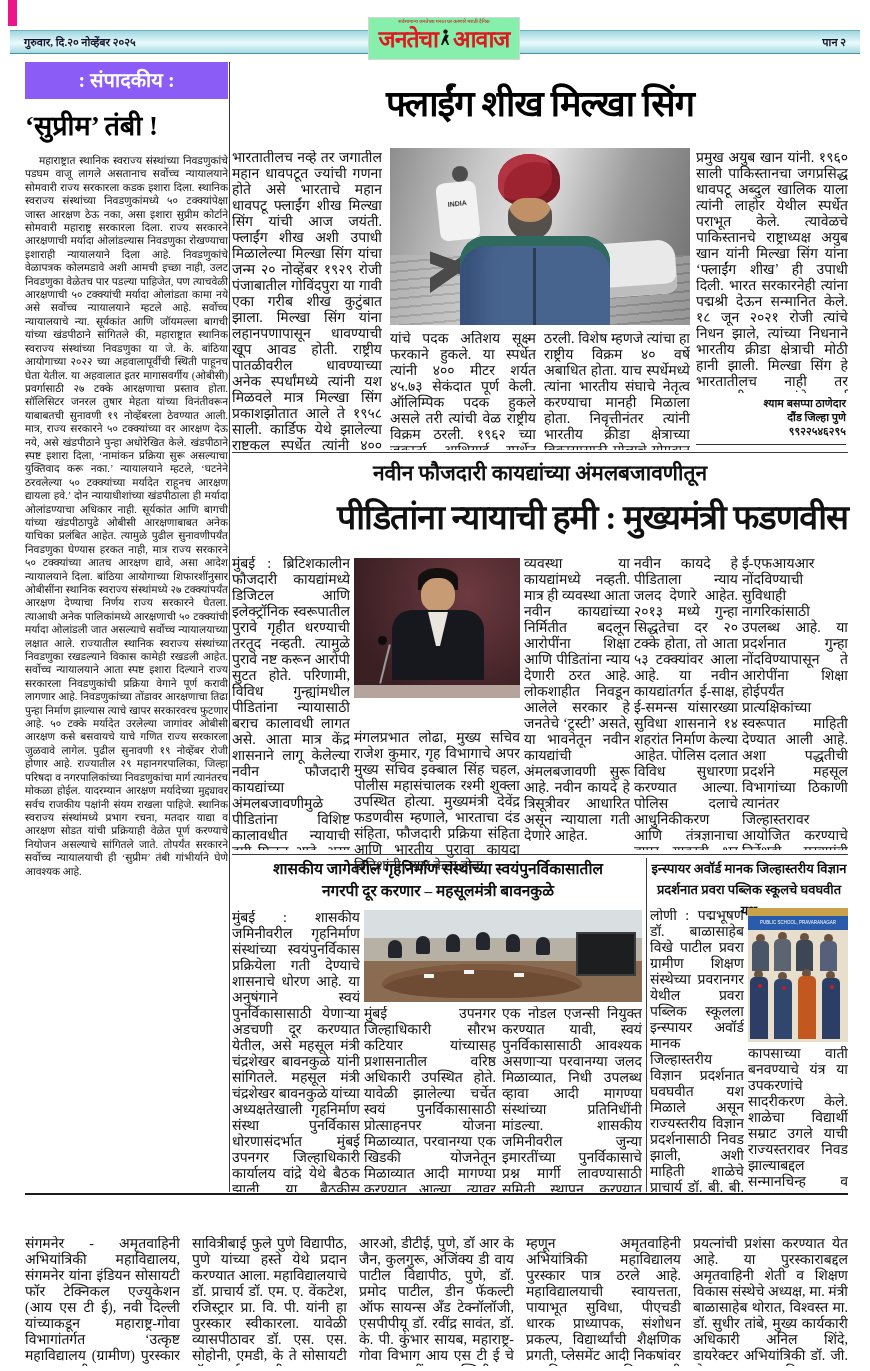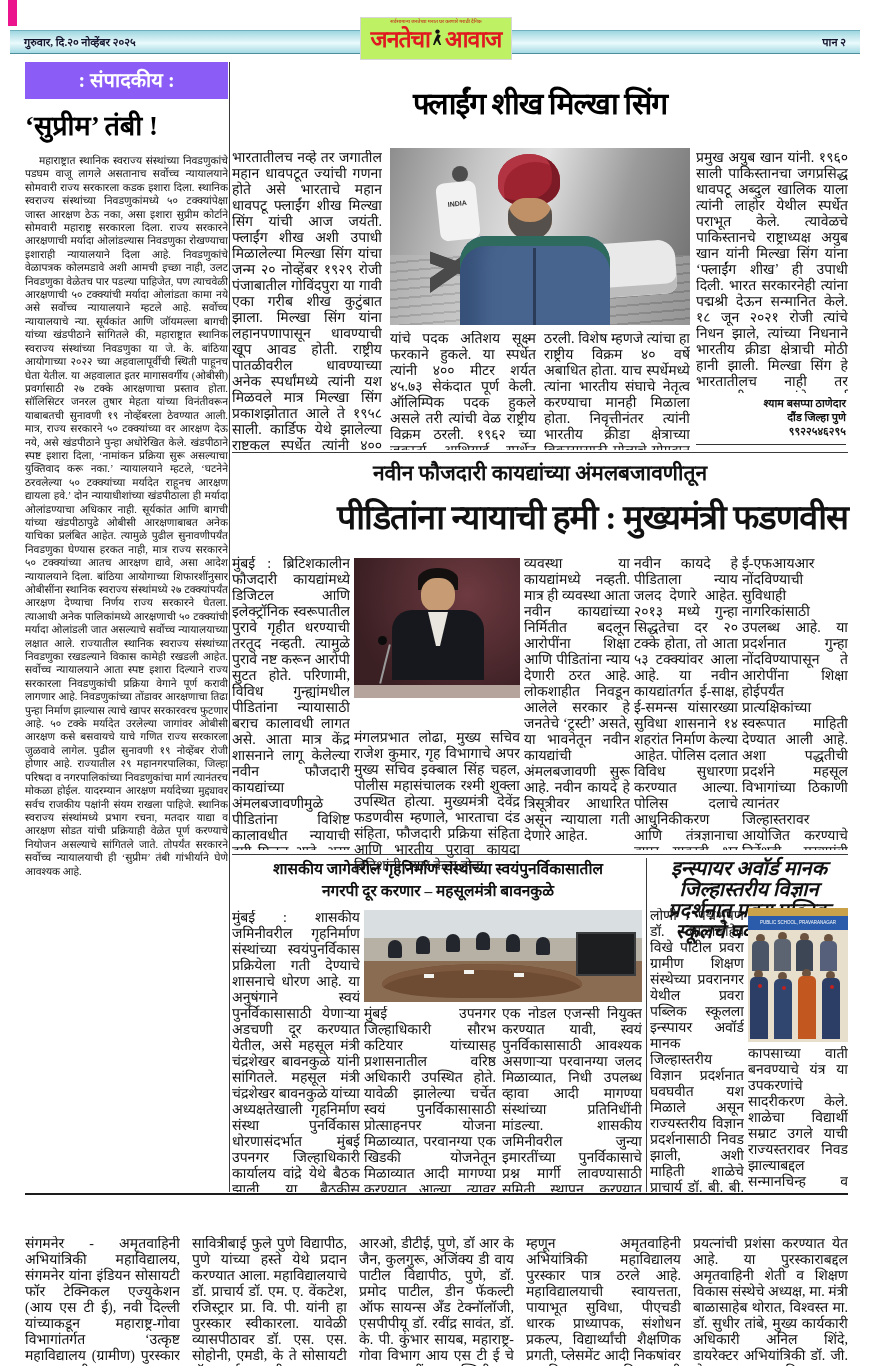--- a/index.html
+++ b/index.html
@@ -5,40 +5,40 @@
   html,body{margin:0;padding:0;background:#ffffff;}
   .page{position:relative;width:870px;height:1371px;background:#fff;overflow:hidden;
         font-family:"Liberation Serif","DejaVu Serif",serif;color:#111;}
   .corner-mark{position:absolute;left:8px;top:0;width:9px;height:26px;background:#ec148c;}
   
   .mast-bar{position:absolute;left:10px;top:30px;width:850px;height:22px;
             background:linear-gradient(#9fd6e0,#eafafc 55%,#a5dae3);
             border-top:1px solid #6fb0bc;border-bottom:1px solid #4d8f9c;}
   .mast-date{position:absolute;left:14px;top:0;height:22px;line-height:22px;font-size:11px;font-weight:bold;color:#14142e;}
   .mast-page{position:absolute;right:14px;top:0;height:21px;line-height:22px;font-size:11px;font-weight:bold;color:#14142e;}
-  .logo-box{position:absolute;left:360px;top:17px;width:150px;height:41px;background:#bef264;
+  .logo-box{position:absolute;left:368px;top:17px;width:150px;height:41px;background:#86efac;
             border:1px solid #d6d6d6;text-align:center;}
   .logo-tagline{font-size:5px;color:#c11212;line-height:8px;white-space:nowrap;overflow:hidden;}
   .logo-row{display:flex;align-items:center;justify-content:center;gap:2px;}
   .logo-word{font-size:23px;font-weight:bold;color:#e01920;line-height:28px;letter-spacing:-1px;}
   
   .vrule{position:absolute;width:1px;background:#3a3a3a;}
   .hrule{position:absolute;height:1px;background:#3a3a3a;}
   .hrule2{position:absolute;height:2px;background:#1d1d1d;}
   
   .edit-box{position:absolute;left:25px;top:62px;width:203px;height:37px;background:#8b5cf6;
             color:#fff;font-size:20px;font-weight:bold;text-align:center;line-height:37px;}
   .edit-head{position:absolute;left:25px;top:104px;width:203px;height:44px;font-size:27px;
              font-weight:bold;text-align:left;line-height:44px;color:#000;}
   .edit-body{position:absolute;left:25px;top:154px;width:203px;height:1034px;overflow:hidden;
              font-size:10.5px;line-height:13.4px;text-align:justify;text-indent:14px;}
   
   .col{position:absolute;overflow:hidden;font-size:14px;line-height:16px;text-align:justify;}
   
-  .a1-head{position:absolute;left:232px;top:64px;width:616px;height:80px;font-size:30px;
+  .a1-head{position:absolute;left:232px;top:64px;width:616px;height:80px;font-size:36px;
            font-weight:bold;text-align:center;line-height:80px;color:#000;letter-spacing:-1px;}
   .byline{position:absolute;left:696px;top:396px;width:150px;text-align:right;font-size:11px;
           font-weight:bold;line-height:14px;padding-bottom:6px;border-bottom:1px solid #333;}
   
   .a2-kicker{position:absolute;left:232px;top:458px;width:616px;height:30px;font-size:21px;
              font-weight:bold;text-align:center;line-height:30px;}
   .a2-head{position:absolute;left:232px;top:489px;width:616px;height:58px;font-size:34px;
            font-weight:bold;text-align:right;line-height:58px;letter-spacing:-1px;}
   
   .sm-head{position:absolute;font-size:15.5px;font-weight:bold;text-align:center;line-height:22px;}
@@ -185,21 +185,21 @@
     <div class="mt-person" style="left:142px;top:24px;"></div>
     <div class="mt-person" style="left:172px;top:27px;"></div>
     <div class="mt-paper" style="left:60px;top:64px;"></div>
     <div class="mt-paper" style="left:100px;top:60px;"></div>
     <div class="mt-paper" style="left:150px;top:63px;"></div>
   </div>
 
   <div class="col" style="left:364px;top:1006px;width:132px;height:186px;">मुंबई उपनगर जिल्हाधिकारी सौरभ कटियार यांच्यासह प्रशासनातील वरिष्ठ अधिकारी उपस्थित होते. यावेळी झालेल्या चर्चेत स्वयं पुनर्विकासासाठी प्रोत्साहनपर योजना मिळाव्यात, परवानग्या एक खिडकी योजनेतून मिळाव्यात आदी मागण्या करण्यात आल्या. त्यावर सकारात्मक निर्णय घेण्याचे आश्वासन महसूलमंत्र्यांनी दिले.</div>
   <div class="col" style="left:502px;top:1006px;width:140px;height:186px;">एक नोडल एजन्सी नियुक्त करण्यात यावी, स्वयं पुनर्विकासासाठी आवश्यक असणाऱ्या परवानग्या जलद मिळाव्यात, निधी उपलब्ध व्हावा आदी मागण्या संस्थांच्या प्रतिनिधींनी मांडल्या. शासकीय जमिनीवरील जुन्या इमारतींच्या पुनर्विकासाचे प्रश्न मार्गी लावण्यासाठी समिती स्थापन करण्यात येणार असल्याचेही बावनकुळे यांनी यावेळी सांगितले.</div>
 
-  <div class="sm-head" style="left:650px;top:858px;width:198px;font-size:20px;line-height:21px;font-style:italic;">
+  <div class="sm-head" style="left:650px;top:858px;width:198px;font-size:13px;line-height:21px;">
     <div>इन्स्पायर अवॉर्ड मानक जिल्हास्तरीय विज्ञान</div>
     <div>प्रदर्शनात प्रवरा पब्लिक स्कूलचे घवघवीत यश</div>
   </div>
   <div class="col" style="left:650px;top:908px;width:94px;height:284px;">लोणी : पद्मभूषण डॉ. बाळासाहेब विखे पाटील प्रवरा ग्रामीण शिक्षण संस्थेच्या प्रवरानगर येथील प्रवरा पब्लिक स्कूलला इन्स्पायर अवॉर्ड मानक जिल्हास्तरीय विज्ञान प्रदर्शनात घवघवीत यश मिळाले असून राज्यस्तरीय विज्ञान प्रदर्शनासाठी निवड झाली, अशी माहिती शाळेचे प्राचार्य डॉ. बी. बी. अंबाडे यांनी दिली. इन्स्पायर अवॉर्ड मानक जिल्हास्तरीय प्रदर्शन नेवासा येथील विभूती संकुलाच्या छत्रपती विद्यालयात आयोजित करण्यात आले होते. या प्रदर्शनात शाळेच्या विद्यार्थ्यांनी विविध वैज्ञानिक उपकरणे सादर केली.</div>
 
   <div class="photo ph-prav" style="left:748px;top:908px;width:100px;height:134px;">
     <div class="pv-banner">PUBLIC SCHOOL, PRAVARANAGAR</div>
     <div class="pv-head" style="left:8px;top:26px;"></div>
     <div class="pv-person" style="left:4px;top:33px;width:17px;height:30px;background:#4a5568;"></div>
     <div class="pv-head" style="left:30px;top:24px;"></div>

